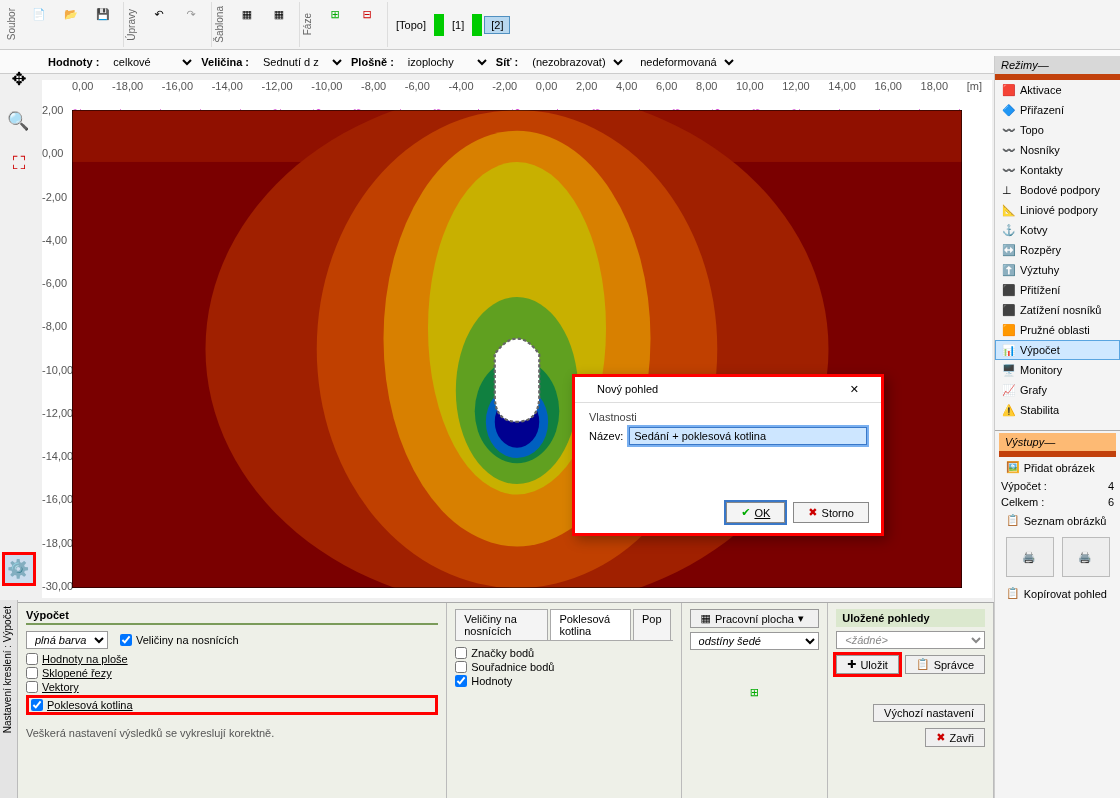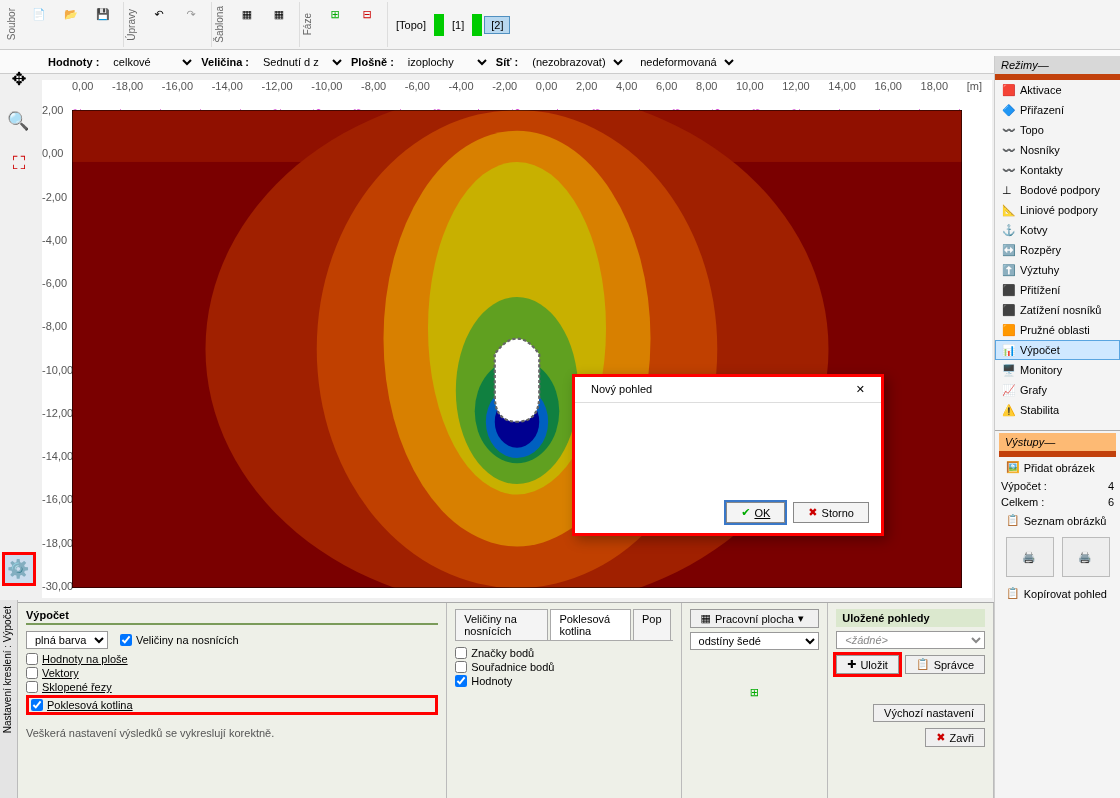--- a/index.html
+++ b/index.html
@@ -69,25 +69,25 @@
 .chk input { width: 12px; height: 12px; }
 .chk.hl { border: 3px solid red; padding: 1px 2px; }
 
 .tabs { display: flex; border-bottom: 1px solid #aaa; margin-bottom: 6px; }
 .tab { padding: 3px 8px; border: 1px solid #aaa; border-bottom: none; background: #f4f4f4; margin-right: 2px; }
 .tab.active { background: #fff; }
 
 .saved-hdr { background: #dbe8ce; font-weight: bold; padding: 3px 6px; margin-bottom: 4px; }
 .btn { border: 1px solid #999; background: #f0f0f0; padding: 2px 10px; display: inline-flex; align-items: center; gap: 4px; }
 .btn.hl { outline: 3px solid red; }
-.sel { border: 1px solid #999; padding: 1px 4px; background: #fff; }
+.sel { border: 1px solid #999; padding: 1px 4px; background: #fff; font-style: italic; }
 
 
 .dlg-frame { position: absolute; left: 572px; top: 374px; width: 312px; height: 162px; border: 3px solid red; background: #fff; box-shadow: 4px 4px 12px rgba(0,0,0,0.3); }
-.dlg-title { padding: 6px 16px; display: flex; justify-content: space-between; border-bottom: 1px solid #ddd; font-size: 12px; }
+.dlg-title { padding: 6px 22px; display: flex; justify-content: space-between; border-bottom: 1px solid #ddd; font-size: 12px; }
 .dlg-body { padding: 8px 14px; }
 .dlg-fieldset { font-size: 11px; color: #444; margin-bottom: 4px; }
 .dlg-row { display: flex; align-items: center; gap: 6px; margin-top: 4px; }
 .dlg-input { flex: 1; border: 1px solid #3a78c8; outline: 2px solid #7ab0f0; padding: 2px 4px; background: #cde6ff; }
 .dlg-footer { position: absolute; right: 12px; bottom: 10px; display: flex; gap: 8px; }
 .dlg-btn { border: 1px solid #888; padding: 3px 14px; background: #f4f4f4; display: flex; align-items: center; gap: 4px; }
 .dlg-btn.primary { outline: 2px solid #3a78c8; }
 </style>
 </head>
 <body>
@@ -403,25 +403,25 @@
           <span>Veličiny na nosnících</span>
         </label>
     </div>
     <div id="vypocetChks" style="margin-top:4px;text-decoration:underline;">
         <label class="chk">
           <input type="checkbox" style="">
           <span>Hodnoty na ploše</span>
         </label>
         <label class="chk">
           <input type="checkbox" style="">
+          <span>Sklopené řezy</span>
+        </label>
+        <label class="chk">
+          <input type="checkbox" style="">
           <span>Vektory</span>
-        </label>
-        <label class="chk">
-          <input type="checkbox" style="">
-          <span>Sklopené řezy</span>
         </label>
         <label class="chk hl">
           <input type="checkbox" checked="" style="">
           <span>Poklesová kotlina</span>
         </label>
       </div>
     <div style="margin-top:12px; color:#555;">Veškerá nastavení výsledků se vykreslují korektně.</div>
   </div>
   <div class="bottom-col bc2">
     <div class="tabs" id="tabsRow">
@@ -466,20 +466,27 @@
         </div>
     </div>
   </div>
 </div>
 
 <div class="dlg-frame">
   <div class="dlg-title">
     <span>Nový pohled</span>
     <span>✕</span>
   </div>
+  <div class="dlg-body">
+    <div class="dlg-fieldset">Vlastnosti</div>
+    <div class="dlg-row">
+      <span>Název:</span>
+      <input class="dlg-input" value="Sedání + poklesová kotlina" style="">
+    </div>
+  </div>
   <div class="dlg-footer">
     <div class="dlg-btn primary">
         <span style="color:#0a0">✔</span>
         <u>OK</u>
       </div>
     <div class="dlg-btn">
         <span style="color:#c00">✖</span>
         <span>Storno</span>
       </div>
   </div>

